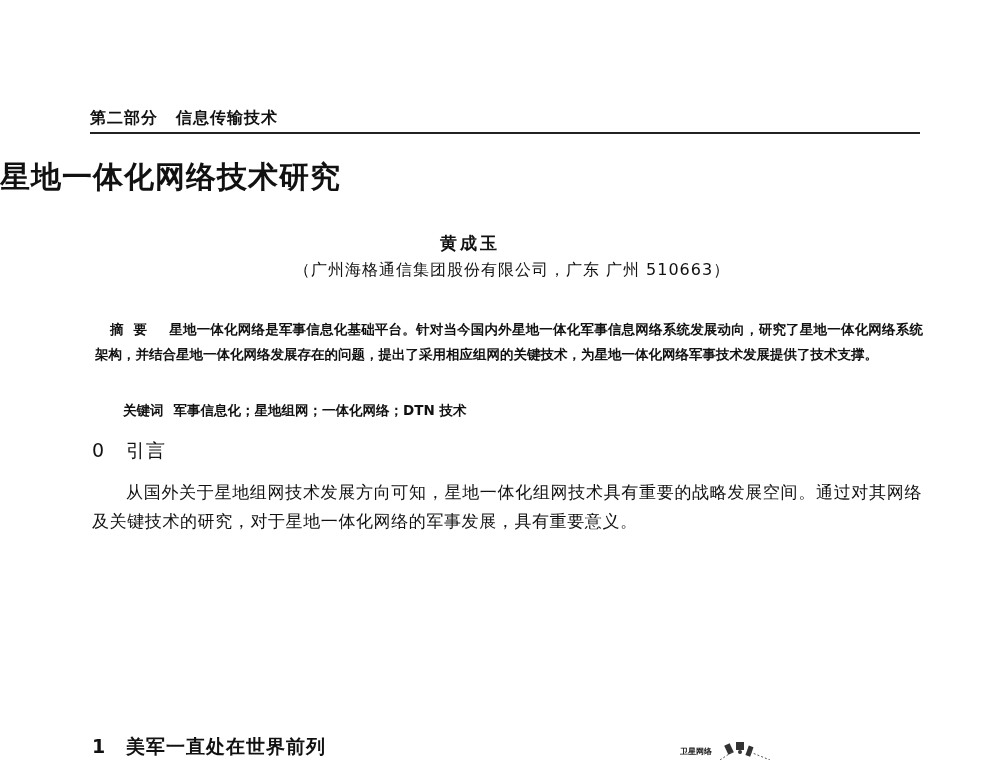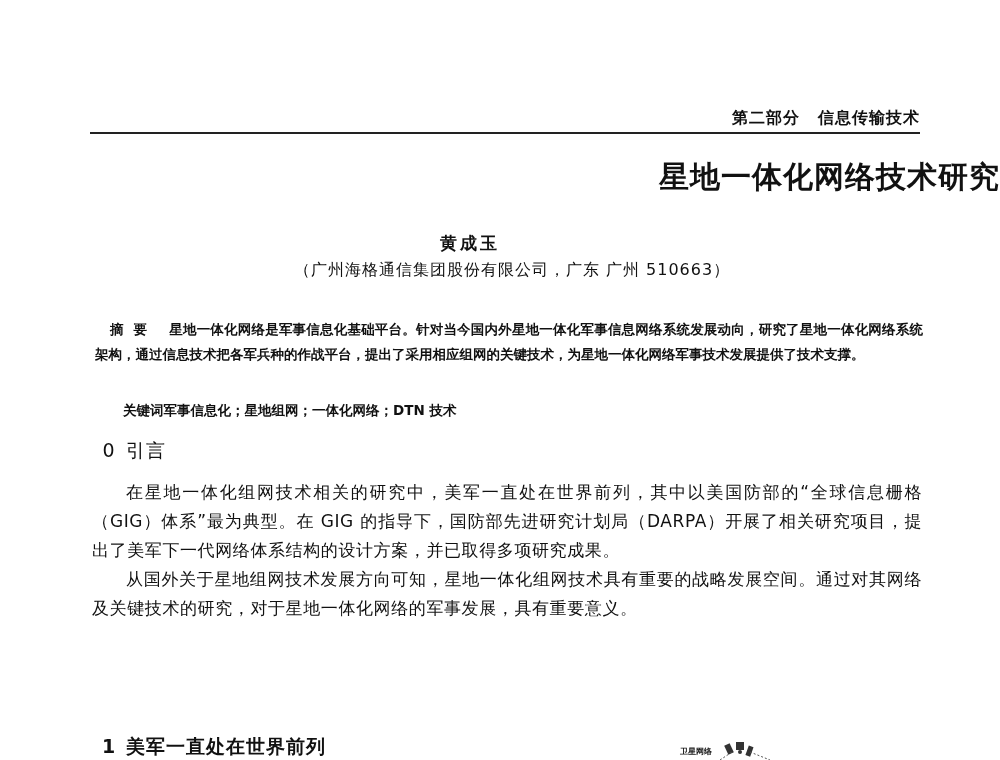--- a/index.html
+++ b/index.html
@@ -4,51 +4,51 @@
   <style>
     html, body { margin: 0; padding: 0; }
     body {
       width: 1000px; height: 760px; overflow: hidden;
       background: #ffffff; color: #111111;
       font-family: "DejaVu Sans", "Liberation Sans", sans-serif;
       position: relative;
     }
     .section-header {
       position: absolute; left: 90px; top: 108px; width: 830px;
-      text-align: right; font-size: 16px; font-weight: bold; letter-spacing: 1px;
+      text-align: left; font-size: 16px; font-weight: bold; letter-spacing: 1px;
     }
     .section-header .sep { display: inline-block; width: 18px; }
     .header-rule {
       position: absolute; left: 90px; top: 132px; width: 830px; height: 2px;
       background: #222;
     }
     .title {
-      position: absolute; left: 0; top: 157px; width: 1000px; text-align: right;
+      position: absolute; left: 0; top: 157px; width: 1000px; text-align: left;
       font-size: 30px; font-weight: bold; letter-spacing: 1px;
     }
     .author {
       position: absolute; left: 0; top: 232px; width: 940px; text-align: center;
       font-size: 17px; font-weight: bold; font-family: "DejaVu Serif", serif; letter-spacing: 3px;
     }
     .affiliation {
       position: absolute; left: 12px; top: 260px; width: 1000px; text-align: center;
       font-size: 16px; letter-spacing: 1px;
     }
     .abstract {
       position: absolute; left: 95px; top: 317px; width: 828px;
       font-size: 13.5px; line-height: 25px; font-weight: bold; text-align: justify;
     }
     .abstract .lbl { display: inline-block; margin-left: 15px; margin-right: 12px; letter-spacing: 10px; }
     .keywords {
       position: absolute; left: 123px; top: 399px; width: 800px;
       font-size: 13.5px; line-height: 22px; font-weight: bold;
     }
-    .keywords .lbl { margin-right: 0; }
+    .keywords .lbl { margin-right: 10px; }
     .h1 {
-      position: absolute; left: 92px; font-size: 19px; letter-spacing: 1px; text-align: center;
+      position: absolute; left: 92px; font-size: 19px; letter-spacing: 1px;
     }
     .h1 .num { display: inline-block; width: 34px; }
     .h1.b { font-weight: bold; }
     .body-text {
       position: absolute; left: 92px; width: 830px;
       font-size: 17px; line-height: 29px; text-align: justify; letter-spacing: 0.6px;
     }
     .body-text p { margin: 0; text-indent: 2em; }
     .figure-fragment {
       position: absolute; left: 680px; top: 738px; width: 120px; height: 22px; text-align: right;
@@ -61,33 +61,32 @@
 <div class="section-header">
   <span>第二部分</span><span class="sep"></span><span>信息传输技术</span>
 </div>
 <div class="header-rule"></div>
 
 <div class="title">星地一体化网络技术研究</div>
 <div class="author">黄成玉</div>
 <div class="affiliation">（广州海格通信集团股份有限公司，广东 广州 510663）</div>
 
 <div class="abstract">
-  <span class="lbl">摘要</span><span>星地一体化网络是军事信息化基础平台。针对当今国内外星地一体化军事信息网络系统发展动向，研究了星地一体化网络系统架构，通过信息技术把各军兵种的作战平台，提出了采用相应组网的关键技术，为星地一体化网络军事技术发展提供了技术支撑。</span>
+  <span class="lbl">摘要</span><span>星地一体化网络是军事信息化基础平台。针对当今国内外星地一体化军事信息网络系统发展动向，研究了星地一体化网络系统架构，并结合星地一体化网络发展存在的问题，提出了采用相应组网的关键技术，为星地一体化网络军事技术发展提供了技术支撑。</span>
 </div>
 
 <div class="keywords">
   <span class="lbl">关键词</span><span>军事信息化；星地组网；一体化网络；DTN 技术</span>
 </div>
 
 <div class="h1" style="top:438px;">
   <span class="num">0</span><span>引言</span>
 </div>
 
 <div class="body-text" style="top:478px;">
-  <p>在星地一体化组网技术相关的研究中，美军一直处在世界前列，其中以美国防部的“全球信息栅格（GIG）体系”最为典型。在 GIG 的指导下，国防部先进研究计划局（DARPA）开展了相关研究项目，提出了美军下一代网络体系结构的设计方案，并已取得多项研究成果。</p>
   <p>从国外关于星地组网技术发展方向可知，星地一体化组网技术具有重要的战略发展空间。通过对其网络及关键技术的研究，对于星地一体化网络的军事发展，具有重要意义。</p>
 </div>
 
 <div class="h1 b" style="top:734px;">
   <span class="num">1</span><span>美军一直处在世界前列</span>
 </div>
 
 <div class="figure-fragment">
   <span class="lbl">卫星网络</span>
   <svg width="120" height="22" viewBox="0 0 120 22" style="position:absolute;left:0;top:0;">

